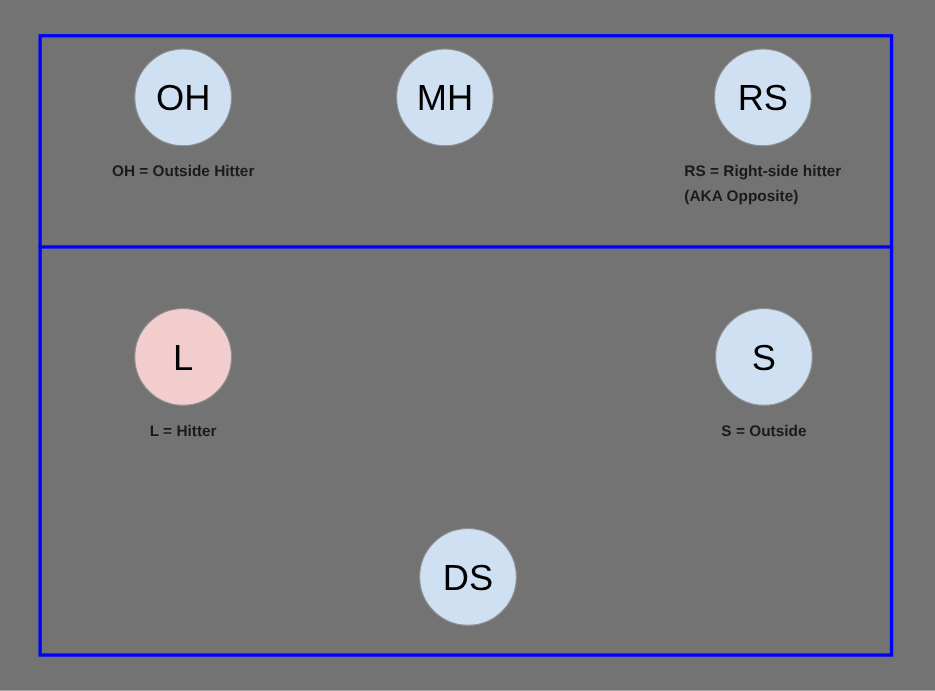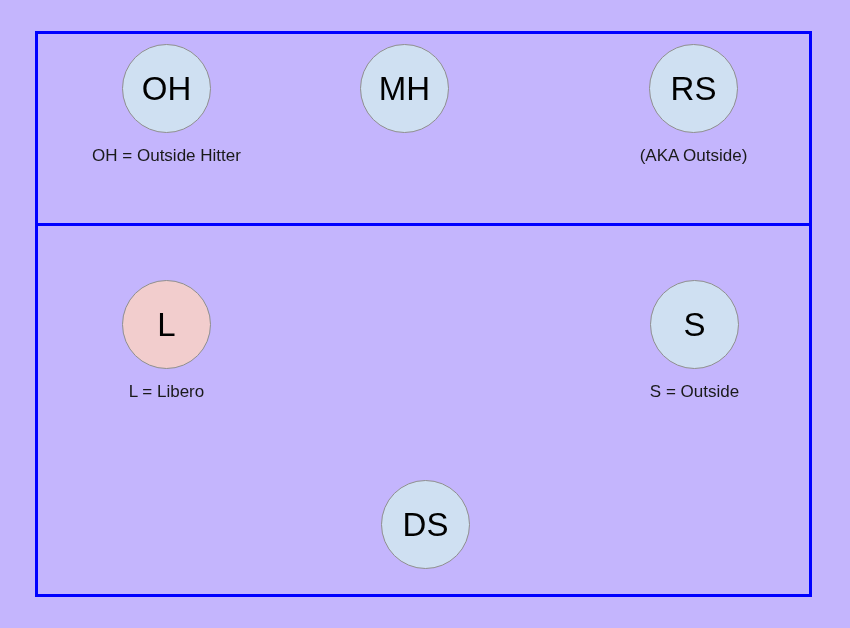--- a/index.html
+++ b/index.html
@@ -10,21 +10,21 @@
   }
   body {
     font-family: "Liberation Sans", sans-serif;
     -webkit-font-smoothing: antialiased;
   }
 
   #canvas {
     position: relative;
     width: 850px;
     height: 628px;
-    background: #c4b5fd;
+    background: #737373;
     overflow: hidden;
   }
 
   
   .court {
     position: absolute;
     left: 35px;
     top: 31px;
     width: 777px;
     height: 566px;
@@ -71,22 +71,23 @@
   .pos-circle.pink  { background: #f2cdcd; }
 
   
   .pos-label {
     position: absolute;
     top: 100px;
     left: 50%;
     transform: translateX(-50%);
     white-space: nowrap;
     color: #1a1a1a;
-    font-size: 17px;
+    font-size: 14px;
     line-height: 23px;
+    font-weight: bold;
   }
   .pos-label .line { display: block; }
 </style>
 </head>
 <body>
 
 <div id="canvas">
 
   <div class="court"></div>
   <div class="court-divider"></div>
@@ -106,30 +107,31 @@
     </div>
     <div class="pos-label">
     </div>
   </div>
 
   <div class="pos" style="left:649px; top:44px;">
     <div class="pos-circle blue">
       <span>RS</span>
     </div>
     <div class="pos-label">
-      <span class="line">(AKA Outside)</span>
+      <span class="line">RS = Right-side hitter</span>
+      <span class="line">(AKA Opposite)</span>
     </div>
   </div>
 
   <div class="pos" style="left:122px; top:280px;">
     <div class="pos-circle pink">
       <span>L</span>
     </div>
     <div class="pos-label">
-      <span class="line">L = Libero</span>
+      <span class="line">L = Hitter</span>
     </div>
   </div>
 
   <div class="pos" style="left:650px; top:280px;">
     <div class="pos-circle blue">
       <span>S</span>
     </div>
     <div class="pos-label">
       <span class="line">S = Outside</span>
     </div>

